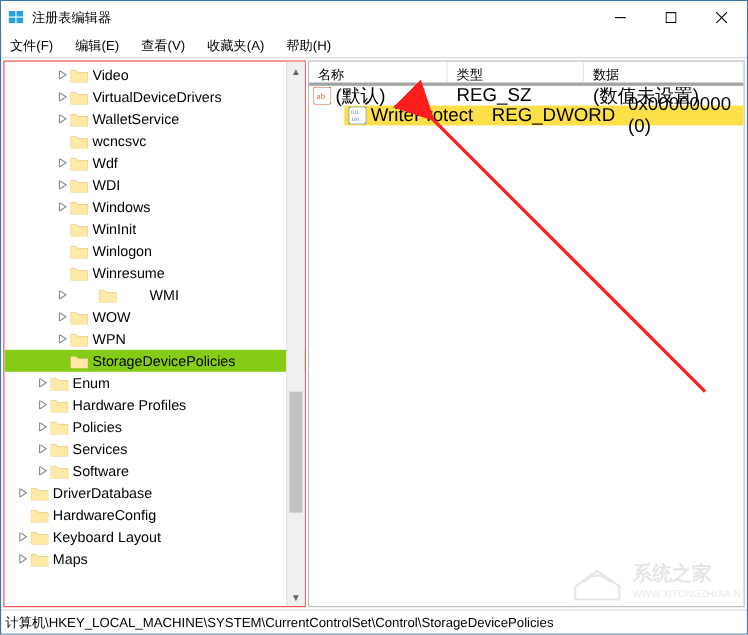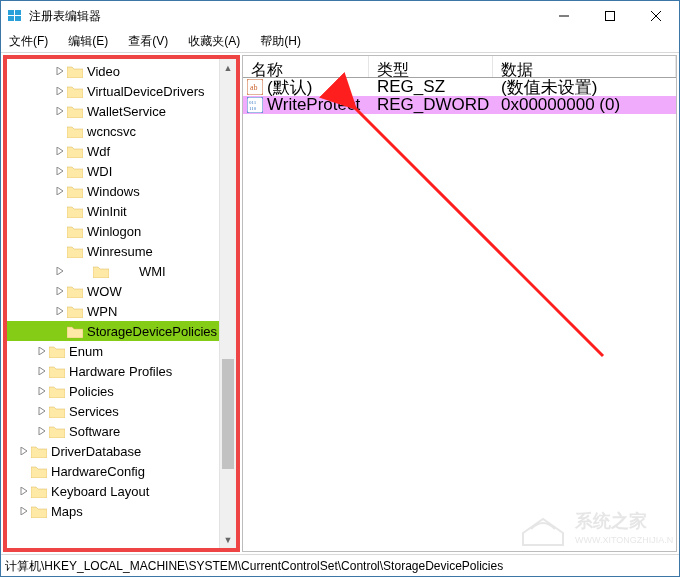--- a/index.html
+++ b/index.html
@@ -6,36 +6,36 @@
   body { font-family: "Microsoft YaHei", Tahoma, sans-serif; font-size: 12px; background: #fff; color: #000; }
   .window { width: 680px; height: 577px; border: 1px solid #3a77a8; display: flex; flex-direction: column; position: relative; background: #fff; }
   .titlebar { height: 30px; display: flex; align-items: center; padding-left: 6px; background: #fff; }
   .titlebar .app-icon { width: 16px; height: 16px; margin-right: 6px; }
   .titlebar .title { font-size: 12px; }
   .win-ctrls { margin-left: auto; display: flex; }
   .win-ctrls .btn { width: 46px; height: 30px; display: flex; align-items: center; justify-content: center; }
   .menubar { height: 22px; border-bottom: 1px solid #d9d9d9; display: flex; align-items: center; padding: 0 4px; gap: 12px; font-size: 12px; }
   .menubar span { padding: 2px 4px; }
   .client { flex: 1; display: flex; overflow: hidden; }
-  .tree-pane { width: 237px; border: 4px solid #ef4444; margin: 2px 0 2px 2px; overflow: hidden; position: relative; }
+  .tree-pane { width: 275px; border: 1px solid #ef4444; margin: 2px 0 2px 2px; overflow: hidden; position: relative; }
   .tree { padding-top: 2px; }
   .tree-row { display: flex; align-items: center; height: 20px; white-space: nowrap; }
   .tree-row.selected { background: #84cc16; }
   .expander { width: 14px; height: 14px; display: inline-flex; align-items: center; justify-content: center; color: #888; font-size: 10px; flex-shrink: 0; }
   .folder-icon { width: 16px; height: 14px; margin-right: 4px; flex-shrink: 0; }
   .folder-icon svg { display: block; }
   .tree-label { font-size: 13px; }
   .list-pane { flex: 1; border: 1px solid #bcbcbc; margin: 2px 2px 2px 2px; display: flex; flex-direction: column; overflow: hidden; position: relative; }
-  .columns { display: flex; height: 22px; border-bottom: 1px solid #a3a3a3; font-size: 16px; }
+  .columns { display: flex; height: 22px; border-bottom: 3px solid #a3a3a3; font-size: 12px; }
   .columns .col { padding: 4px 8px; border-right: 1px solid #e5e5e5; }
   .col-name { width: 126px; }
   .col-type { width: 124px; }
   .col-data { flex: 1; }
   .list-row { display: flex; height: 18px; align-items: center; font-size: 17px; }
-  .list-row.selected { background: #f0abfc; }
+  .list-row.selected { background: #fde047; margin-left: 32px; }
   .list-row .cell { display: flex; align-items: center; }
   .cell-name { width: 126px; padding-left: 4px; }
   .cell-type { width: 124px; padding-left: 8px; }
   .cell-data { flex: 1; padding-left: 8px; }
   .val-icon { width: 16px; height: 16px; margin-right: 4px; flex-shrink: 0; }
   .statusbar { height: 22px; border-top: 1px solid #d9d9d9; padding-left: 4px; font-size: 12px; line-height: 22px; white-space: nowrap; overflow: hidden; }
   .annotation-arrow { position: absolute; pointer-events: none; }
   .watermark { position: absolute; right: 6px; bottom: 20px; opacity: 0.18; pointer-events: none; }
   .scrollbar-v { position: absolute; right: 0; top: 0; bottom: 0; width: 17px; background: #f0f0f0; border-left: 1px solid #e3e3e3; }
   .scrollbar-v .thumb { position: absolute; left: 2px; right: 2px; background: #c2c2c2; border-radius: 0; }

